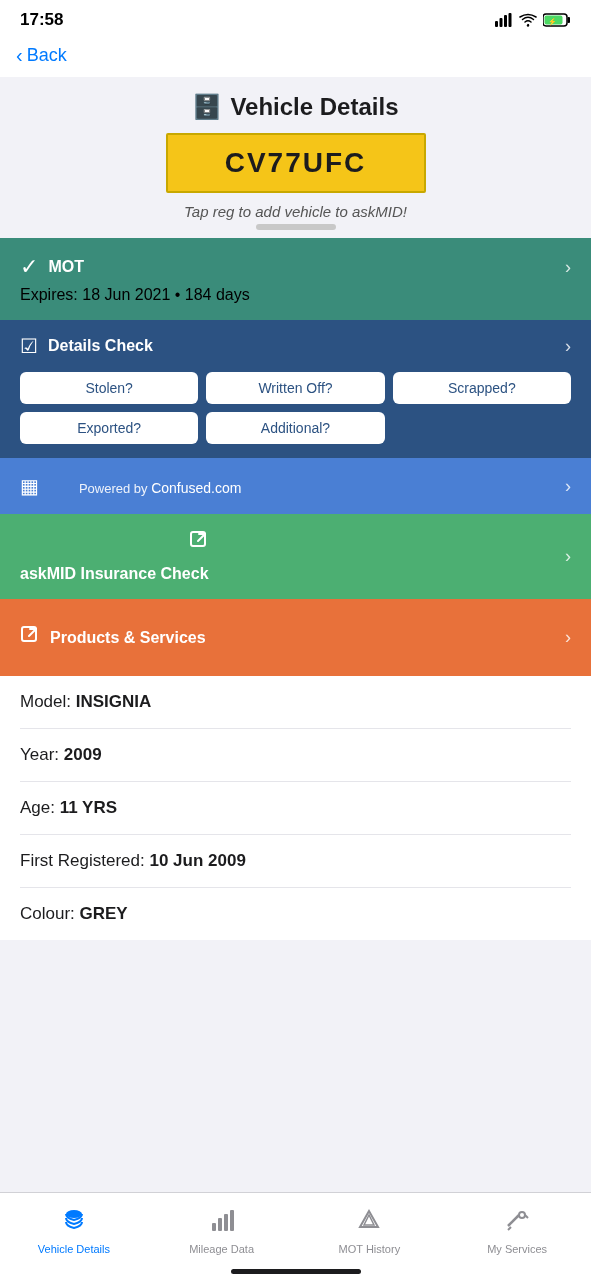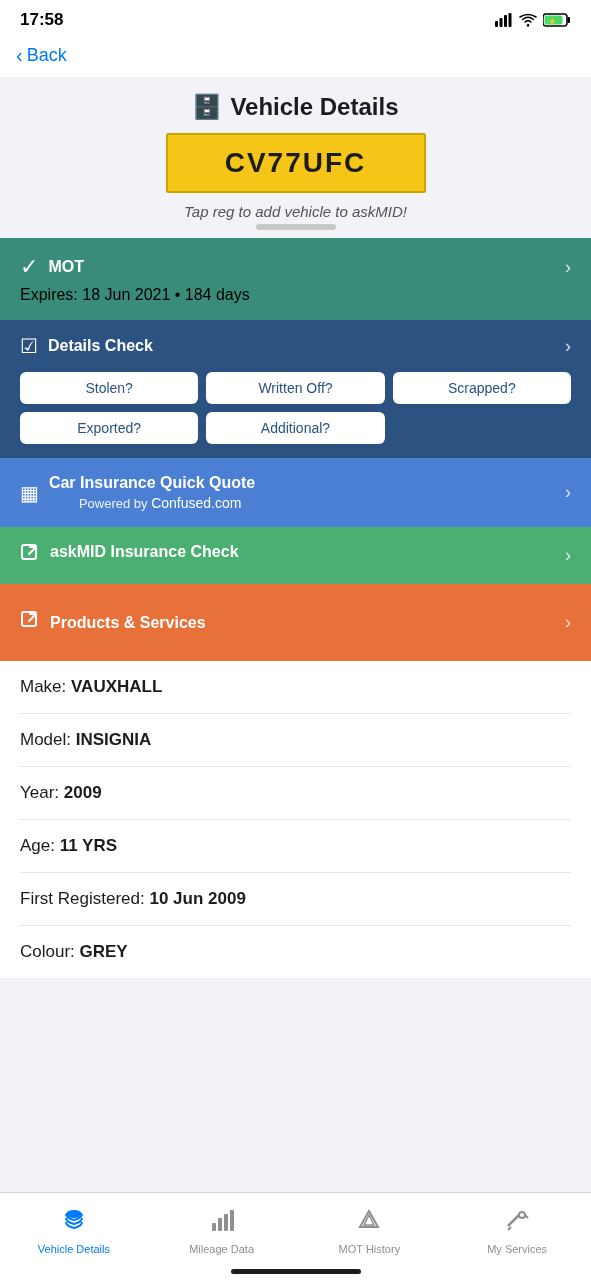--- a/index.html
+++ b/index.html
@@ -204,22 +204,23 @@
       background: #4caf72;
       padding: 16px 20px;
     }
     .askmid-top {
       display: flex;
       align-items: center;
       justify-content: space-between;
     }
     .askmid-title-row {
       display: flex;
-      align-items: flex-start;
+      align-items: flex-end;
       gap: 10px;
+      flex-direction: column;
     }
 
     
     .products-section {
       background: #e8713a;
       padding: 26px 20px;
     }
     .prod-top {
       display: flex;
       align-items: center;
@@ -388,21 +389,20 @@
       <button class="vc-btn">Exported?</button>
       <button class="vc-btn">Additional?</button>
     </div>
   </div>
 
   <div class="insurance-section">
     <div class="ins-top">
       <div class="ins-title-row">
         <span class="section-icon">▦</span>
         <div>
-          <div class="section-title">Car Insurance Quick Quote</div>
           <div class="ins-powered">
             <span>Powered by</span>
             <span class="confused-logo">Confused.com</span>
           </div>
         </div>
       </div>
       <span class="chevron-right">›</span>
     </div>
   </div>
 
@@ -433,24 +433,20 @@
           </svg>
         </span>
         <span class="section-title">Products &amp; Services</span>
       </div>
       <span class="chevron-right">›</span>
     </div>
   </div>
 
   <div class="vehicle-details">
     <div class="detail-row">
-      <span class="detail-label">Make:&nbsp;</span>
-      <span class="detail-value">VAUXHALL</span>
-    </div>
-    <div class="detail-row">
       <span class="detail-label">Model:&nbsp;</span>
       <span class="detail-value">INSIGNIA</span>
     </div>
     <div class="detail-row">
       <span class="detail-label">Year:&nbsp;</span>
       <span class="detail-value">2009</span>
     </div>
     <div class="detail-row">
       <span class="detail-label">Age:&nbsp;</span>
       <span class="detail-value">11 YRS</span>

